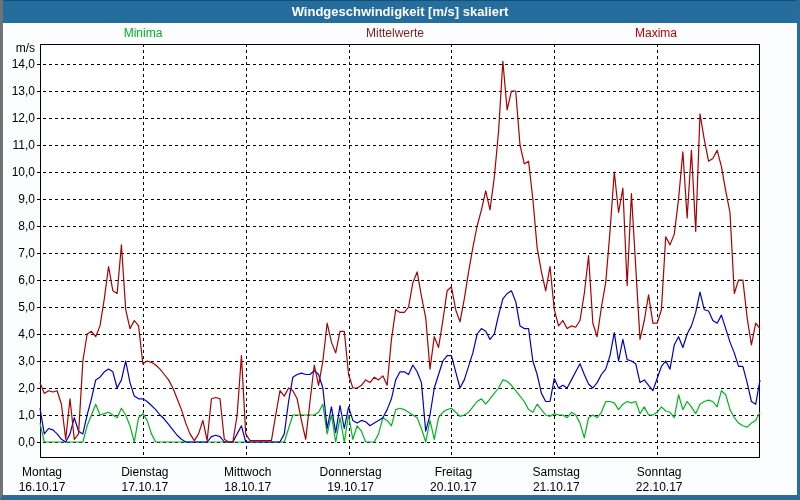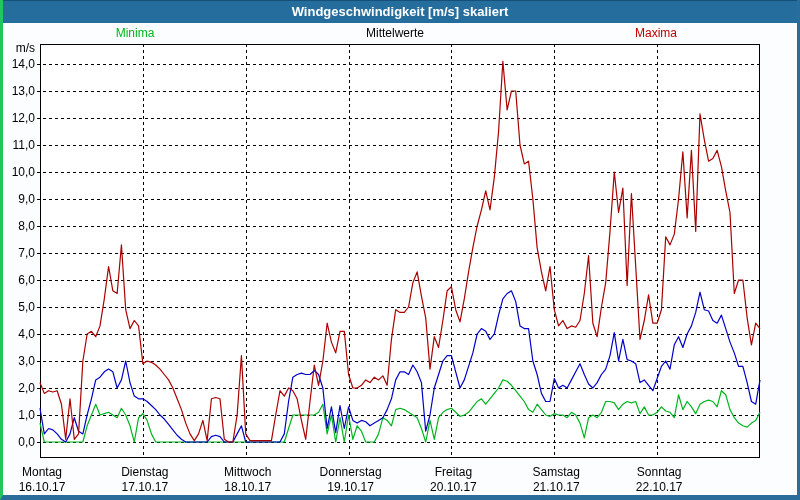--- a/index.html
+++ b/index.html
@@ -1,54 +1,54 @@
 <!DOCTYPE html>
 <html><head>
 <meta charset="utf-8">
 <style>
   html,body{margin:0;padding:0;}
   body{font-family:"Liberation Sans",sans-serif;background:#dfe9f0;}
   .window{
     position:relative;width:800px;height:500px;box-sizing:border-box;
     background:#fbfdfe;
-    border-left:3px solid #22c55e;border-right:3px solid #2a6d9b;
+    border-left:3px solid #737373;border-right:3px solid #2a6d9b;
     border-bottom:5px solid #2a6d9b;
     box-shadow:inset 0 -0px 0 #16395e;
     overflow:hidden;
   }
   .window::after{
     content:"";position:absolute;left:-3px;right:-3px;bottom:-5px;height:2px;
     background:#16395e;
   }
   .titlebar{
     position:absolute;left:-3px;top:0;width:800px;height:22px;
     background:#246d9d;border-top:1px solid #155079;
     color:#ffffff;font-size:13px;font-weight:bold;
     text-align:center;line-height:21px;
   }
   .legend-label{
     position:absolute;top:26px;transform:translateX(-50%);
     font-size:12px;white-space:nowrap;
   }
-  #legend-minima{left:132px;text-align:center;}
+  #legend-minima{left:140px;text-align:center;}
   #legend-mittelwerte{left:392px;}
   #legend-maxima{left:647px;margin-left:6px;}
   svg{position:absolute;left:-3px;top:22px;}
   svg text{font-family:"Liberation Sans",sans-serif;font-size:12px;fill:#000;}
 </style>
 </head>
 <body>
 
 <div class="window">
   <div class="titlebar">
     <span>Windgeschwindigkeit [m/s] skaliert</span>
   </div>
 
   <span class="legend-label" id="legend-minima" style="color: rgb(0, 180, 30);">Minima</span>
-  <span class="legend-label" id="legend-mittelwerte" style="color: #000000;">Mittelwerte</span>
+  <span class="legend-label" id="legend-mittelwerte" style="color: #7f1d1d;">Mittelwerte</span>
   <span class="legend-label" id="legend-maxima" style="color: rgb(192, 0, 0);">Maxima</span>
 
   <svg id="plot" width="800" height="478" viewBox="0 22 800 478">
       <rect x="40.5" y="44.5" width="719" height="413" fill="#ffffff" stroke="#000000" stroke-width="1" shape-rendering="crispEdges"></rect>
       <line x1="37" y1="442.5" x2="760" y2="442.5" stroke="#000" stroke-width="1" stroke-dasharray="3 3" shape-rendering="crispEdges"></line>
       <text x="35" y="446" text-anchor="end">0,0</text>
       <line x1="37" y1="415.5" x2="760" y2="415.5" stroke="#000" stroke-width="1" stroke-dasharray="3 3" shape-rendering="crispEdges"></line>
       <text x="35" y="419" text-anchor="end">1,0</text>
       <line x1="37" y1="388.5" x2="760" y2="388.5" stroke="#000" stroke-width="1" stroke-dasharray="3 3" shape-rendering="crispEdges"></line>
       <text x="35" y="392" text-anchor="end">2,0</text>

